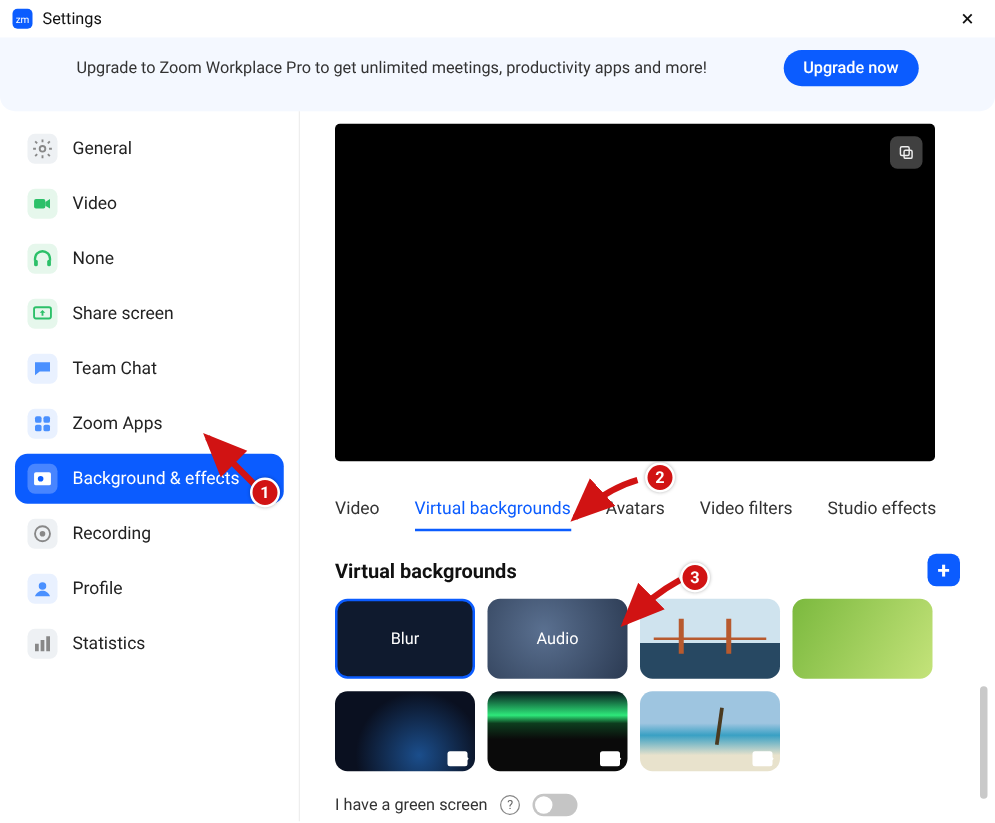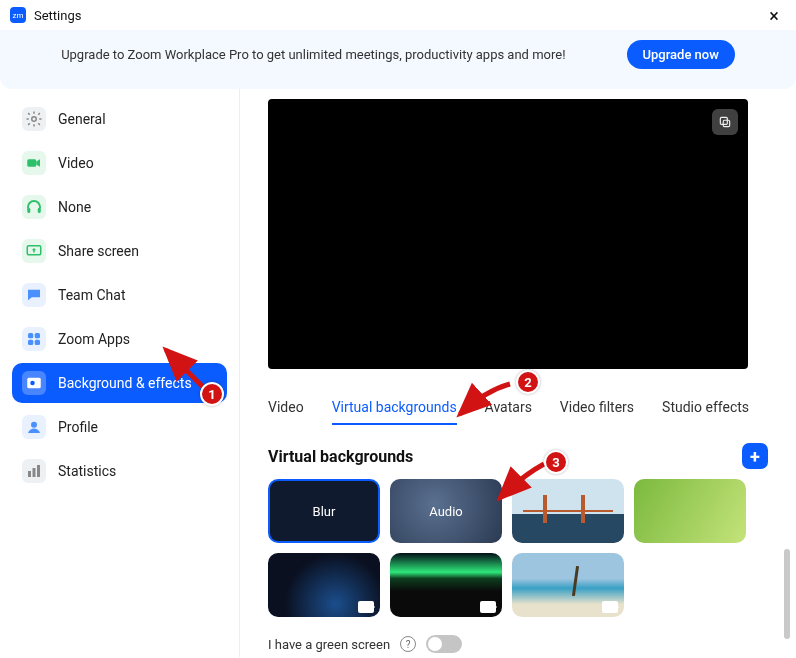--- a/index.html
+++ b/index.html
@@ -140,20 +140,29 @@
     <div class="side-item active">
       <span class="icon-wrap" style="background:rgba(255,255,255,.25);">
         <svg viewBox="0 0 24 24">
             <rect x="3" y="5" width="18" height="14" rx="2" fill="#fff"></rect>
             <circle cx="10" cy="12" r="3" fill="#0b5cff"></circle>
           </svg>
       </span>
       <span>Background &amp; effects</span>
     </div>
     <div class="side-item">
+      <span class="icon-wrap" style="background:#eef1f4;">
+        <svg viewBox="0 0 24 24">
+            <circle cx="12" cy="12" r="8" fill="none" stroke="#888" stroke-width="2"></circle>
+            <circle cx="12" cy="12" r="3" fill="#888"></circle>
+          </svg>
+      </span>
+      <span>Recording</span>
+    </div>
+    <div class="side-item">
       <span class="icon-wrap" style="background:#e9f1ff;">
         <svg viewBox="0 0 24 24">
             <circle cx="12" cy="9" r="4" fill="#4a90ff"></circle>
             <path d="M4 20c1-4 5-6 8-6s7 2 8 6" fill="#4a90ff"></path>
           </svg>
       </span>
       <span>Profile</span>
     </div>
     <div class="side-item">
       <span class="icon-wrap" style="background:#eef1f4;">

